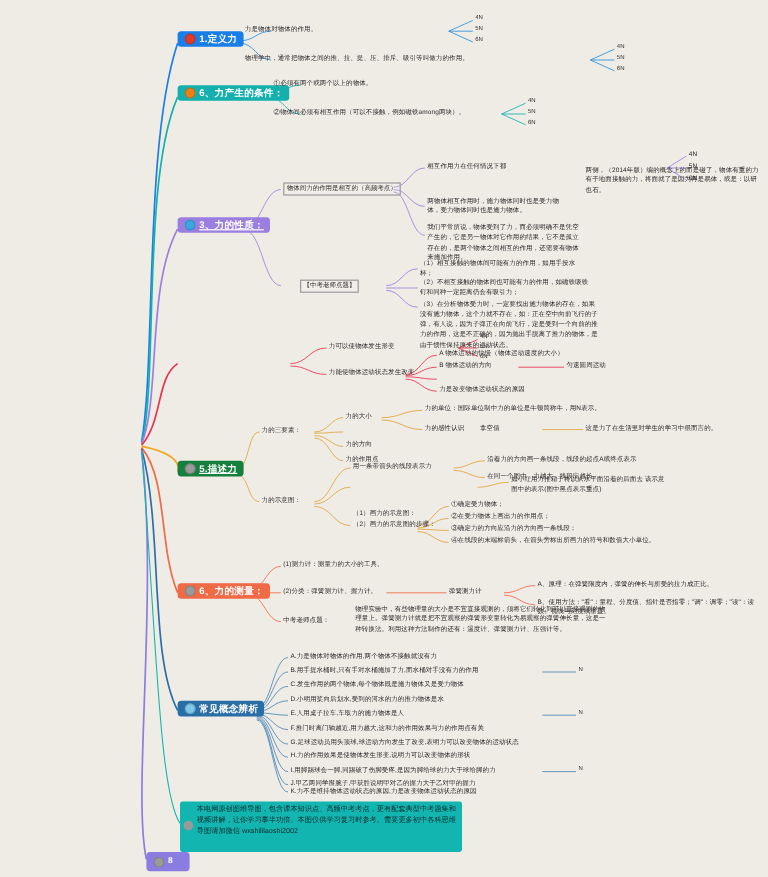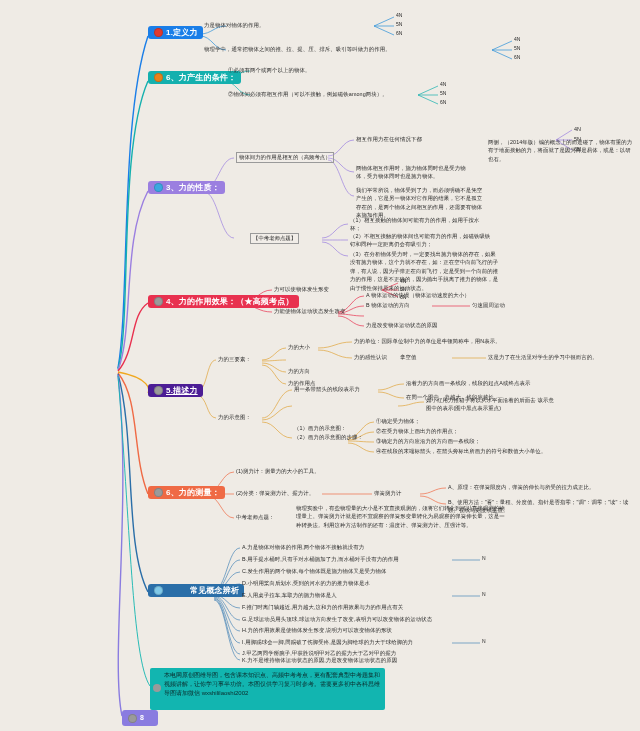--- a/index.html
+++ b/index.html
@@ -46,37 +46,37 @@
   .b1 { left:148px; top:26px;  background:#1a7ee8; color:#fff; }
   .b1 .dot { background:#e03a2f; }
   .b1 .txt { color:#ffffff; }
 
   .b2 { left:148px; top:71px;  background:#14b0ae; color:#fff; }
   .b2 .dot { background:#e8811a; }
   .b2 .txt { color:#ffffff; }
 
   .b3 { left:148px; top:181px; background:#9b7fe0; color:#fff; }
   .b3 .dot { background:#3aa8e0; }
-  .b3 .txt { color:#ffffff; }
+  .b3 .txt { color:#ffffff;text-decoration:underline; }
 
   .b4 { left:148px; top:295px; background:#e8314f; color:#fff; }
   .b4 .dot { background:#9a9a9a; }
   .b4 .txt { color:#ffffff; }
 
-  .b5 { left:148px; top:384px; background:#4c1d95; color:#fff;text-decoration:underline; }
+  .b5 { left:148px; top:384px; background:#15803d; color:#fff;text-decoration:underline; }
   .b5 .dot { background:#9a9a9a; }
   .b5 .txt { color:#ffffff; }
 
   .b6 { left:148px; top:486px; background:#ef6a45; color:#fff;text-align:center; }
   .b6 .dot { background:#9a9a9a; }
   .b6 .txt { color:#ffffff; }
 
   .b7 { left:148px; top:584px; background:#2a6ea8; color:#fff; }
   .b7 .dot { background:#7fc8e8; }
-  .b7 .txt { color:#ffffff;margin-left:24px; }
+  .b7 .txt { color:#ffffff; }
 
   .b8 { left:122px; top:710px; background:#8a7ce0; width:36px; height:16px; }
   .b8 .dot { background:#9a9a9a; }
   .b8 .txt { color:#ffffff; font-size:7px; }
 
   
   #note {
     position:absolute;
     left:150px; top:668px;
     width:235px; height:42px;
@@ -265,24 +265,20 @@
   <div class="leaf" style="left:356px; top:186px; width:128px;">我们平常所说，物体受到了力，而必须明确不是凭空产生的，它是另一物体对它作用的结果，它不是孤立存在的，是两个物体之间相互的作用，还需要有物体来施加作用。</div>
   <div class="boxed" style="left:250px; top:233px;">【中考老师点题】</div>
   <div class="leaf" style="left:350px; top:216px; width:140px;">（1）相互接触的物体间可能有力的作用，如用手按水杯；</div>
   <div class="leaf" style="left:350px; top:232px; width:145px;">（2）不相互接触的物体间也可能有力的作用，如磁铁吸铁钉和同种一定距离仍会有吸引力；</div>
   <div class="leaf" style="left:350px; top:250px; width:150px;">（3）在分析物体受力时，一定要找出施力物体的存在，如果没有施力物体，这个力就不存在，如：正在空中向前飞行的子弹，有人说，因为子弹正在向前飞行，定是受到一个向前的推力的作用，这是不正确的，因为抛出手脱离了推力的物体，是由于惯性保持原来的运动状态。</div>
   <div class="leaf nw" style="left:574px; top:125px;">4N</div>
   <div class="leaf nw" style="left:574px; top:135px;">5N</div>
   <div class="leaf nw" style="left:574px; top:145px;">6N</div>
   <div class="leaf" style="left:488px; top:138px; width:148px;">两侧，（2014年版）编的概念上的而是碰了，物体有重的力有于地面接触的力，将面就了是因为再是易体，或是：以研也石。</div>
 
-  <div class="node b4">
-    <span class="dot"></span>
-    <span class="txt">4、力的作用效果：（★高频考点）</span>
-  </div>
   <div class="leaf nw" style="left:274px; top:285px;">力可以使物体发生形变</div>
   <div class="leaf nw" style="left:274px; top:307px;">力能使物体运动状态发生改变</div>
   <div class="leaf nw" style="left:366px; top:291px;">A 物体运动的快慢（物体运动速度的大小）</div>
   <div class="leaf nw" style="left:366px; top:301px;">B 物体运动的方向</div>
   <div class="leaf nw" style="left:472px; top:301px;">匀速圆周运动</div>
   <div class="leaf nw" style="left:366px; top:321px;">力是改变物体运动状态的原因</div>
   <div class="tag" style="left:400px; top:278px;">4N</div>
   <div class="tag" style="left:400px; top:286px;">5N</div>
   <div class="tag" style="left:400px; top:294px;">6N</div>
 

